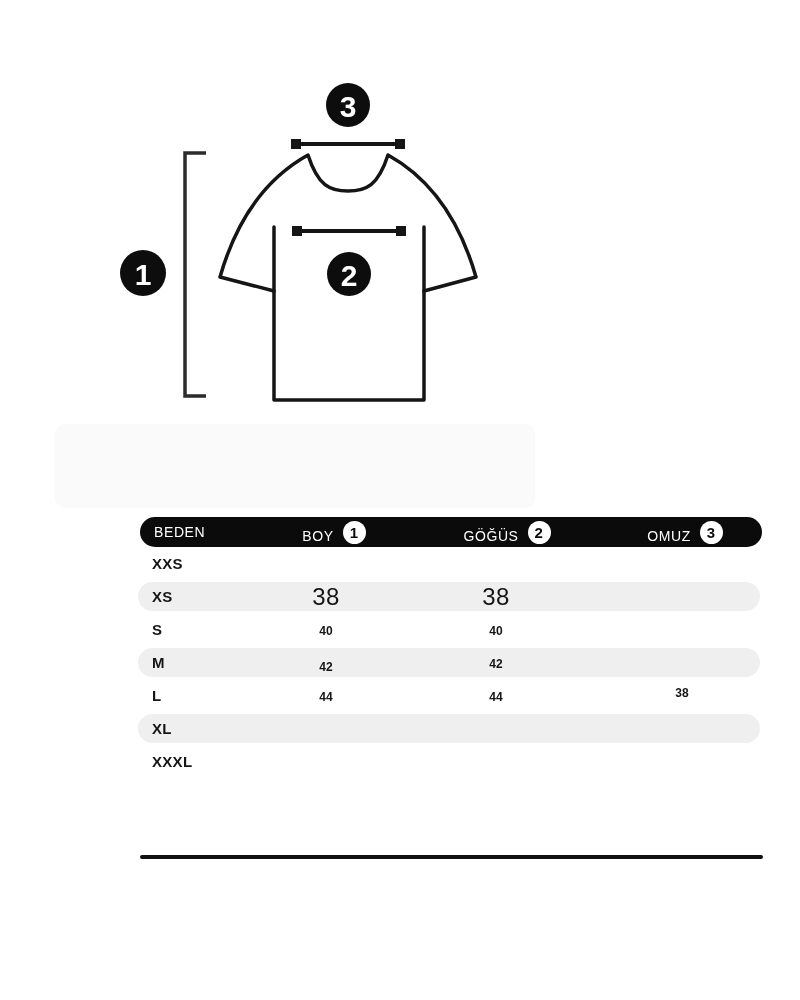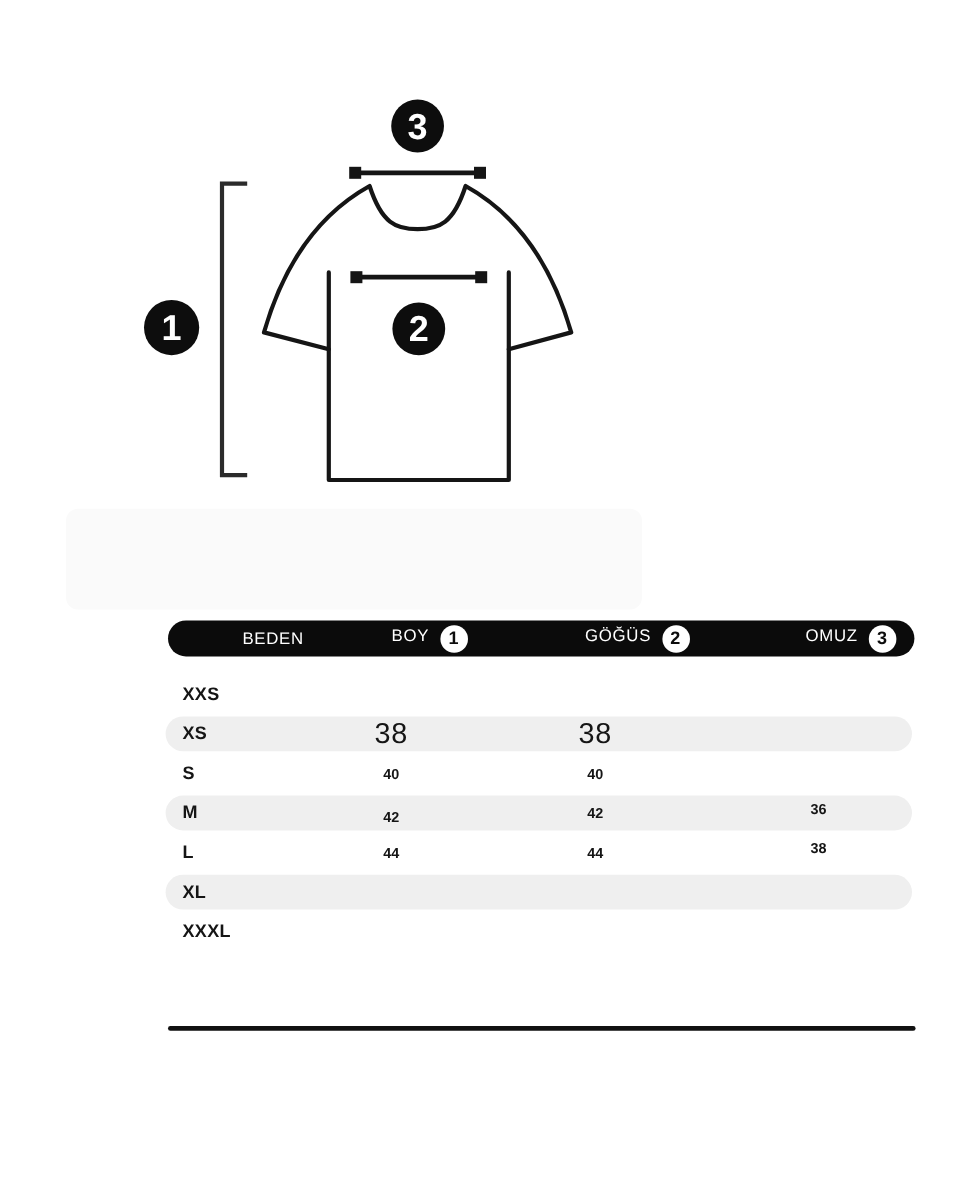--- a/index.html
+++ b/index.html
@@ -11,31 +11,31 @@
             background:#fafafa;border-radius:10px;}
 
   svg.diagram{position:absolute;left:0;top:0;}
   .badge-num{fill:#ffffff;font-family:"Liberation Sans",sans-serif;
              font-weight:bold;font-size:30px;text-anchor:middle;dominant-baseline:central;}
 
   
   .size-table{position:absolute;left:140px;top:517px;width:622px;}
   .thead{height:30px;background:#0b0b0b;border-radius:15px;color:#fff;
          display:grid;grid-template-columns:100px 172px 168px 182px;align-items:center;}
-  .th{display:flex;align-items:flex-start;justify-content:center;gap:9px;
-      font-size:14px;letter-spacing:.6px;margin-left:48px;}
+  .th{display:flex;align-items:flex-end;justify-content:center;gap:9px;
+      font-size:14px;letter-spacing:.6px;}
   .th.first{justify-content:flex-start;padding-left:14px;}
   .th.boy{padding-left:16px;}
   .th.gogus{padding-left:22px;}
   .th.omuz{padding-left:28px;}
   .hbadge{width:23px;height:23px;border-radius:50%;background:#fff;color:#0d0d0d;
           font-weight:bold;font-size:15px;display:flex;align-items:center;
           justify-content:center;flex:0 0 auto;}
 
-  .rows{margin-top:15px;}
+  .rows{margin-top:0;}
   .row{height:33px;display:grid;grid-template-columns:100px 172px 168px 182px;
        align-items:center;position:relative;}
   .row:nth-child(even)::before{content:"";position:absolute;left:-2px;right:2px;
        top:2px;bottom:2px;background:#efefef;border-radius:15px;z-index:0;}
   .cell{position:relative;z-index:1;}
   .size{font-weight:bold;font-size:15px;padding-left:12px;letter-spacing:.3px;display:inline-block;}
   .num{text-align:center;}
   .val{font-size:12px;font-weight:bold;display:inline-block;}
   .val.omuz{transform:translate(11px,-4px);}
   .row-1 .val{font-size:24px;font-weight:400;letter-spacing:.5px;}
@@ -152,23 +152,20 @@
   <div class="row row-3">
     <div class="cell">
       <span class="size">M</span>
     </div>
     <div class="cell num">
       <span class="val val-boy">42</span>
     </div>
     <div class="cell num">
       <span class="val val-gogus">42</span>
     </div>
-    <div class="cell num">
-      <span class="val omuz">36</span>
-    </div>
   </div>
 
   <div class="row row-4">
     <div class="cell">
       <span class="size">L</span>
     </div>
     <div class="cell num">
       <span class="val val-boy">44</span>
     </div>
     <div class="cell num">

